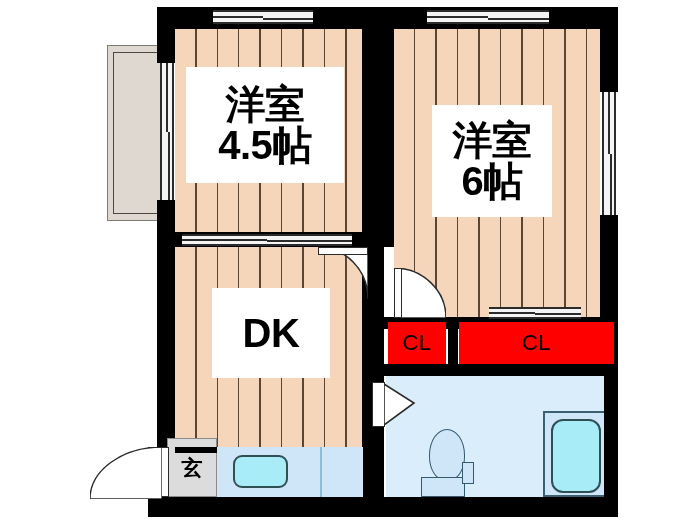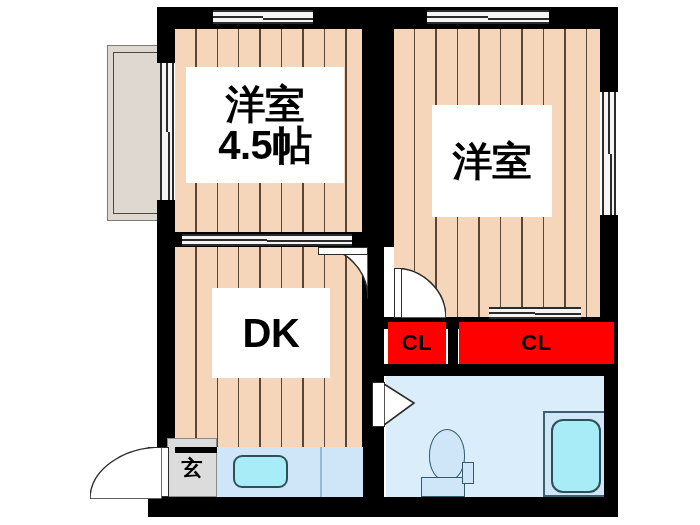--- a/index.html
+++ b/index.html
@@ -52,21 +52,21 @@
   }
   .label-plate .l1 { display:block; }
   .label-plate .l2 { display:block; }
 
   .lbl-yoshitsu45 { font-size: 40px; }
   .lbl-yoshitsu6  { font-size: 40px; }
   .lbl-dk         { font-size: 40px; }
 
   .cl-label {
     display: flex; align-items: center; justify-content: center;
-    color: #000000; font-size: 22px; font-weight: 700;
+    color: #000000; font-size: 22px; font-weight: 400;
     font-family: "Liberation Sans", sans-serif;
     letter-spacing: 0.5px;
   }
   .genkan-label {
     display: flex; align-items: center; justify-content: center;
     color: #000000; font-size: 21px; font-weight: 700;
   }
 
   
   .window-h {
@@ -232,17 +232,18 @@
   <div class="abs" style="left:157px; top:29px; width:18px; height:34px; background:#000000;"></div>
   <div class="abs" style="left:604px; top:376px; width:14px; height:121px; background:#000000;"></div>
   <div class="abs" style="left:175px; top:447px; width:42px; height:6px; background:#000000;"></div>
 
 <div class="abs label-plate lbl-yoshitsu45" style="left: 186px; top: 67px; width: 158px; height: 116px;">
       <span class="l1">洋室</span>
       <span class="l2">4.5帖</span>
     </div>
     <div class="abs label-plate lbl-yoshitsu6" style="left: 432px; top: 105px; width: 120px; height: 112px;">
       <span class="l1">洋室</span>
+      <span class="l2">6帖</span>
     </div>
     <div class="abs label-plate lbl-dk" style="left: 212px; top: 288px; width: 118px; height: 90px;">
       <span class="l1">DK</span>
     </div>
   </div>
 
 </body></html>

